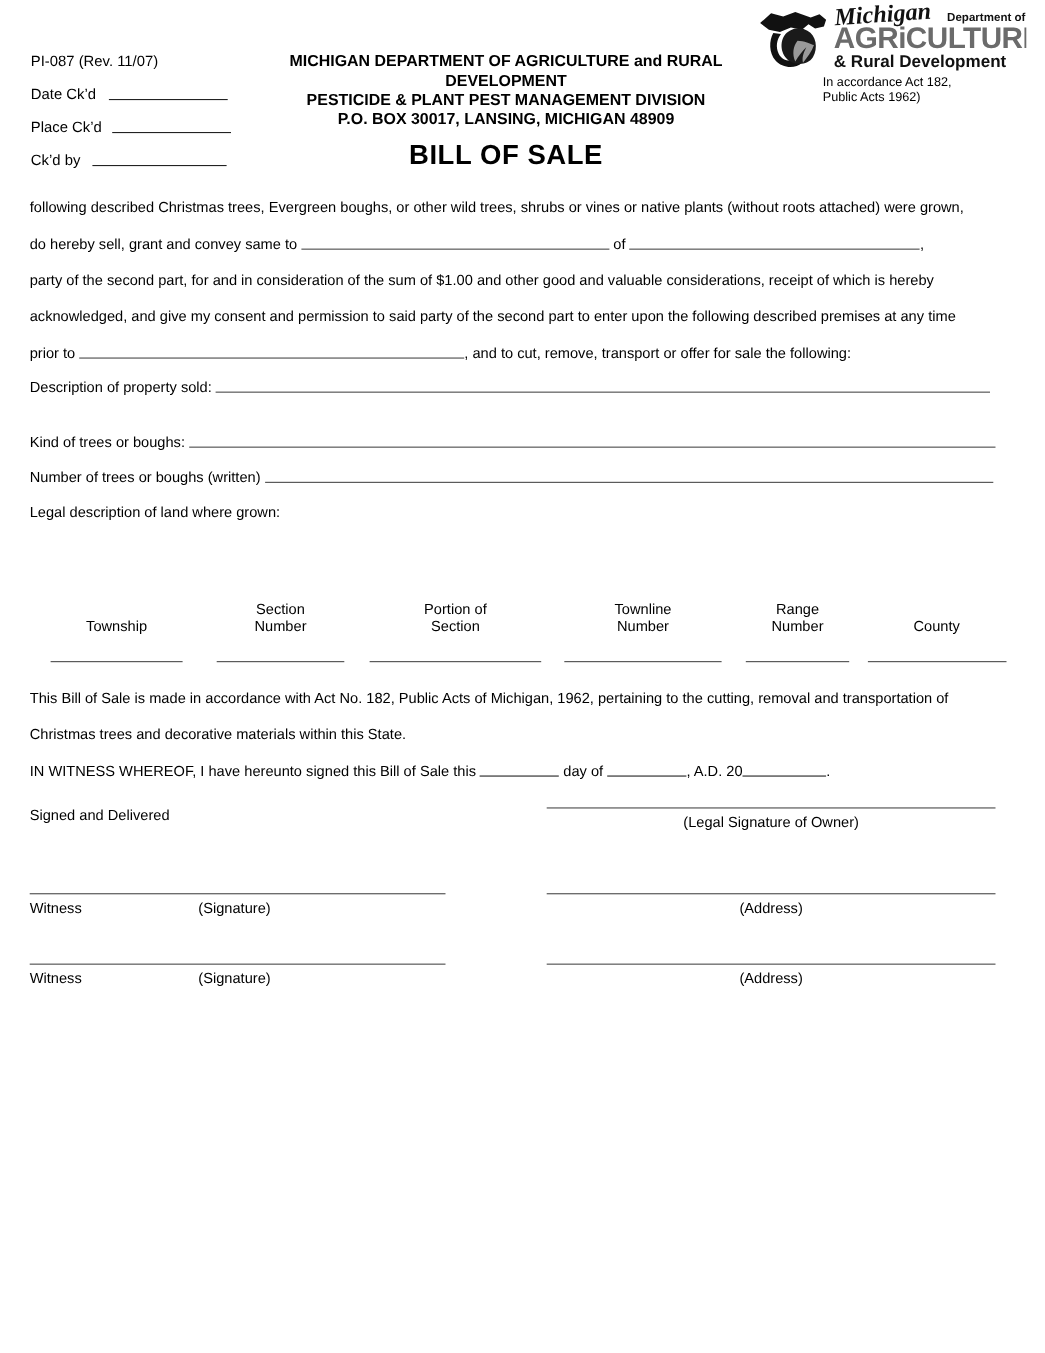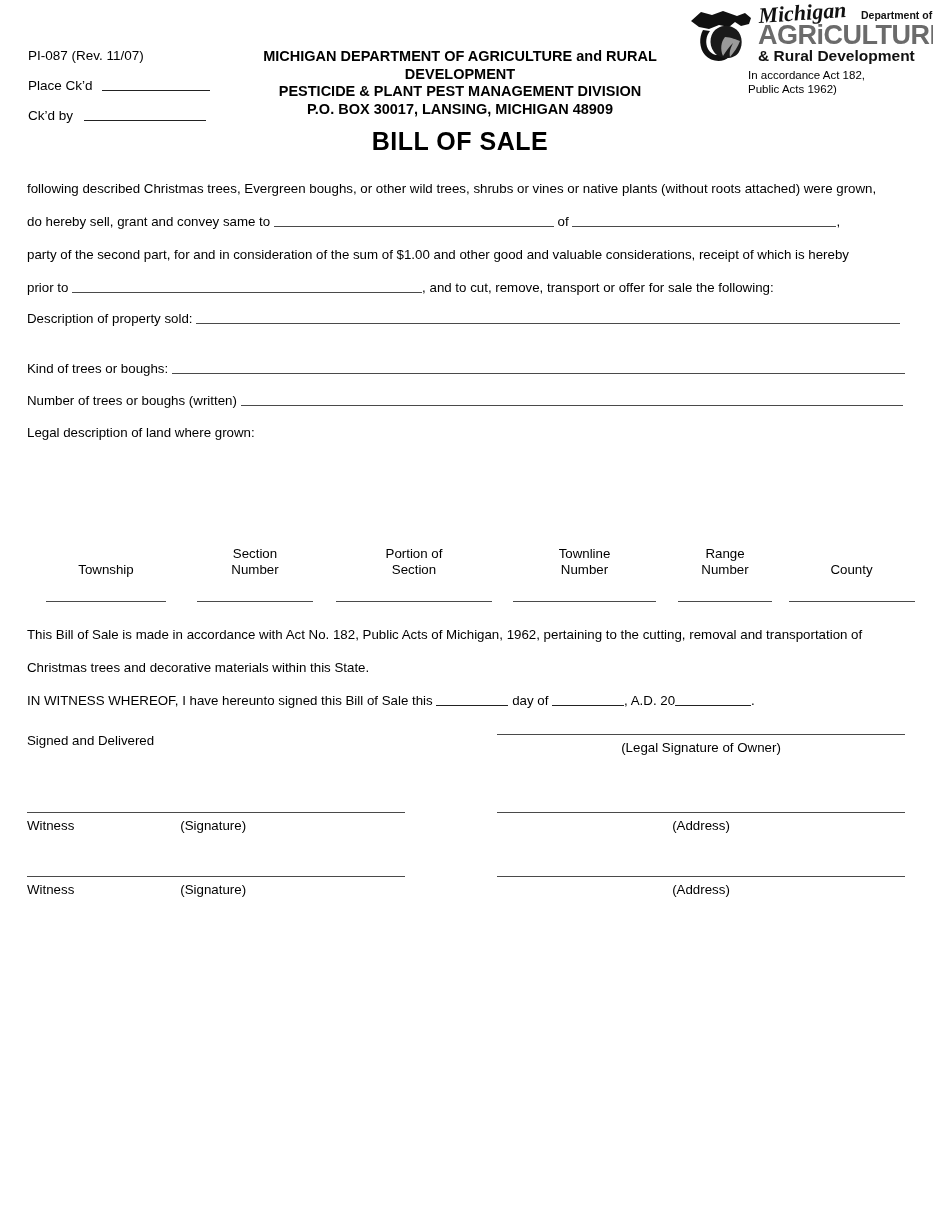--- a/index.html
+++ b/index.html
@@ -169,20 +169,24 @@
   .signed-label { position: absolute; left: 0; top: 0; font-size: 13.3px; }
 </style>
 </head>
 <body>
 
 <div class="page">
 
   <div class="hdr-left">
     <div class="row">PI-087 (Rev. 11/07)</div>
     <div class="row">
+      <span>Date Ck’d</span>
+      <span class="rule rule-blk" style="width:108px;margin-left:8px;"></span>
+    </div>
+    <div class="row">
       <span>Place Ck’d</span>
       <span class="rule rule-blk" style="width:108px;margin-left:6px;"></span>
     </div>
     <div class="row">
       <span>Ck’d by</span>
       <span class="rule rule-blk" style="width:122px;margin-left:7px;"></span>
     </div>
   </div>
 
   <div class="hdr-center">
@@ -224,20 +228,21 @@
     <p>following described Christmas trees, Evergreen boughs, or other wild trees, shrubs or vines or native plants (without roots attached) were grown,</p>
 
     <p>
       <span>do hereby sell, grant and convey same to</span>
       <span class="rule" style="width:280px;"></span>
       <span>of</span>
       <span class="rule" style="width:264px;"></span><span>,</span>
     </p>
 
     <p>party of the second part, for and in consideration of the sum of $1.00 and other good and valuable considerations, receipt of which is hereby</p>
+    <p>acknowledged, and give my consent and permission to said party of the second part to enter upon the following described premises at any time</p>
 
     <p>
       <span>prior to</span>
       <span class="rule" style="width:350px;"></span><span>, and to cut, remove, transport or offer for sale the following:</span>
     </p>
 
     <p style="line-height:30px;">
       <span>Description of property sold:</span>
       <span class="rule" style="width:704px;"></span>
     </p>

